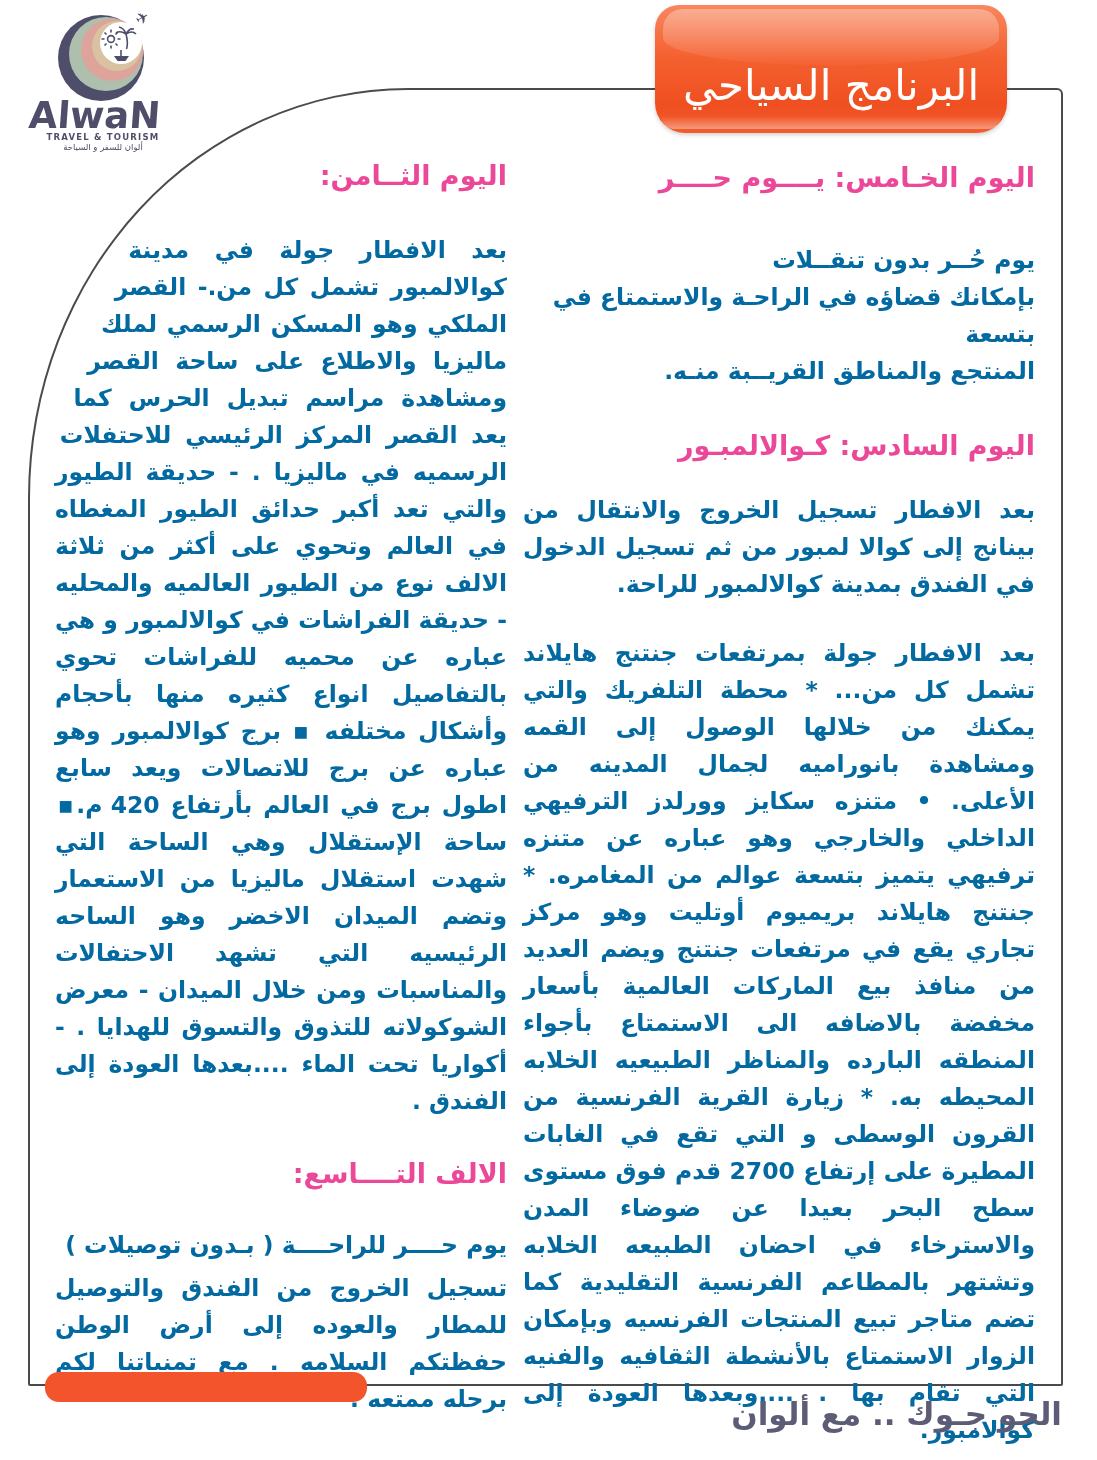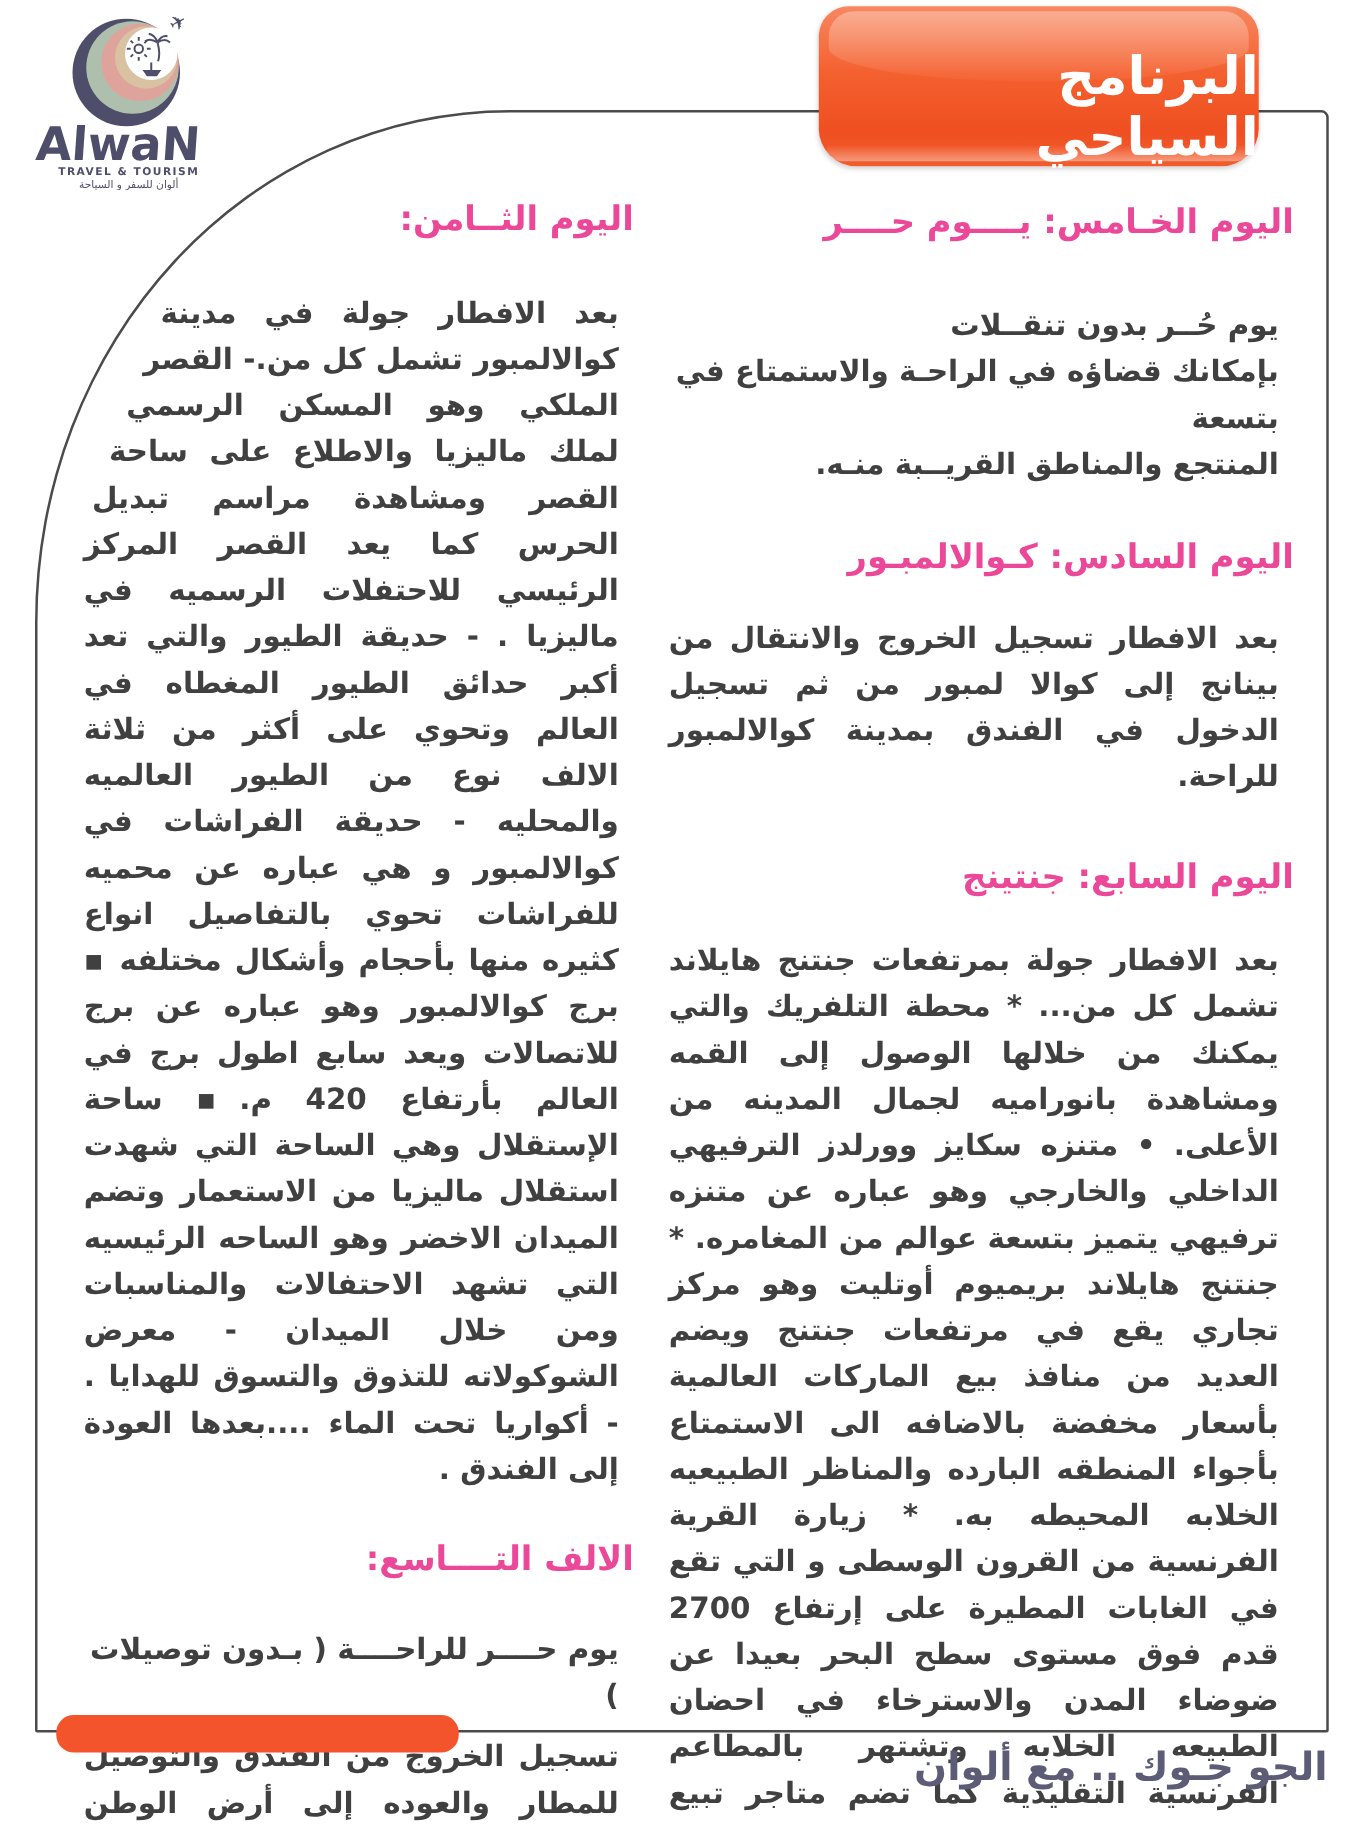--- a/index.html
+++ b/index.html
@@ -37,40 +37,40 @@
     border-radius:20px 20px 48% 48%;
     background:linear-gradient(180deg,rgba(255,255,255,.33),rgba(255,255,255,.03));
   }
   .banner::after{
     content:"";position:absolute;left:6px;right:6px;bottom:4px;height:13px;
     border-radius:0 0 26px 26px;
     background:linear-gradient(180deg,rgba(255,255,255,0),rgba(255,255,255,.38));
   }
   .banner-title{
     position:relative;
-    color:#ffffff;font-size:42px;font-weight:bold;
+    color:#ffffff;font-size:42px;font-weight:normal;
     direction:rtl;letter-spacing:0;margin-top:32px;
   }
   
   .logo{position:absolute;left:26px;top:10px;width:152px;height:142px;z-index:2;}
   
   .col{position:absolute;direction:rtl;z-index:2;}
   .col-right{right:62px;top:162px;width:512px;}
   .col-left{left:55px;top:160px;width:452px;}
   .curve-spacer{
     float:left;width:100px;height:270px;
     shape-outside:polygon(0 0,100% 0,0 100%);
   }
   .day-heading{
     margin:0;color:#ec4899;
     font-size:27px;font-weight:bold;line-height:32px;
     text-align:right;
   }
   .day-body{
-    margin:12px;color:#404040;
+    margin:0;color:#0369a1;
     font-size:23.5px;font-weight:bold;line-height:37px;
     text-align:justify;
   }
   .day-body.pre{white-space:pre-line;text-align:right;}
   .col-right .p5{margin-top:48px;}
   .col-right .h6{margin-top:40px;}
   .col-right .p6{margin-top:30px;}
   .col-right .h7{margin-top:46px;}
   .col-right .p7{margin-top:32px;}
   .col-left .p8{margin-top:40px;}
@@ -125,21 +125,20 @@
     </svg>
   </div>
 
   <div class="col col-right">
     <h2 class="day-heading h5">اليوم الخـامس: يــــوم حــــر</h2>
     <p class="day-body pre p5">يوم حُــر بدون تنقــلات
 بإمكانك قضاؤه في الراحـة والاستمتاع في بتسعة
 المنتجع والمناطق القريــبة منـه.</p>
     <h2 class="day-heading h6">اليوم السادس: كـوالالمبـور</h2>
     <p class="day-body p6">بعد الافطار تسجيل الخروج والانتقال من بينانج إلى كوالا لمبور من ثم تسجيل الدخول في الفندق بمدينة كوالالمبور للراحة.</p>
-    <h2 class="day-heading h7">اليوم السابع: جنتينج</h2>
     <p class="day-body p7">بعد الافطار جولة بمرتفعات جنتنج هايلاند تشمل كل من... * محطة التلفريك والتي يمكنك من خلالها الوصول إلى القمه ومشاهدة بانوراميه لجمال المدينه من الأعلى. • متنزه سكايز وورلدز الترفيهي الداخلي والخارجي وهو عباره عن متنزه ترفيهي يتميز بتسعة عوالم من المغامره. * جنتنج هايلاند بريميوم أوتليت وهو مركز تجاري يقع في مرتفعات جنتنج ويضم العديد من منافذ بيع الماركات العالمية بأسعار مخفضة بالاضافه الى الاستمتاع بأجواء المنطقه البارده والمناظر الطبيعيه الخلابه المحيطه به. * زيارة القرية الفرنسية من القرون الوسطى و التي تقع في الغابات المطيرة على إرتفاع 2700 قدم فوق مستوى سطح البحر بعيدا عن ضوضاء المدن والاسترخاء في احضان الطبيعه الخلابه وتشتهر بالمطاعم الفرنسية التقليدية كما تضم متاجر تبيع المنتجات الفرنسيه وبإمكان الزوار الاستمتاع بالأنشطة الثقافيه والفنيه التي تقام بها . ....وبعدها العودة إلى كوالامبور.</p>
   </div>
 
   <div class="col col-left">
     <div class="curve-spacer"></div>
     <h2 class="day-heading h8">اليوم الثــامن:</h2>
     <p class="day-body p8">بعد الافطار جولة في مدينة كوالالمبور تشمل كل من.- القصر الملكي وهو المسكن الرسمي لملك ماليزيا والاطلاع على ساحة القصر ومشاهدة مراسم تبديل الحرس كما يعد القصر المركز الرئيسي للاحتفلات الرسميه في ماليزيا . - حديقة الطيور والتي تعد أكبر حدائق الطيور المغطاه في العالم وتحوي على أكثر من ثلاثة الالف نوع من الطيور العالميه والمحليه - حديقة الفراشات في كوالالمبور و هي عباره عن محميه للفراشات تحوي بالتفاصيل انواع كثيره منها بأحجام وأشكال مختلفه ▪ برج كوالالمبور وهو عباره عن برج للاتصالات ويعد سابع اطول برج في العالم بأرتفاع 420 م.▪ ساحة الإستقلال وهي الساحة التي شهدت استقلال ماليزيا من الاستعمار وتضم الميدان الاخضر وهو الساحه الرئيسيه التي تشهد الاحتفالات والمناسبات ومن خلال الميدان - معرض الشوكولاته للتذوق والتسوق للهدايا . - أكواريا تحت الماء ....بعدها العودة إلى الفندق .</p>
     <h2 class="day-heading h9">الالف التــــاسع:</h2>
     <p class="day-body pre p9">يوم حــــر للراحــــة ( بـدون توصيلات )</p>
     <p class="day-body p10">تسجيل الخروج من الفندق والتوصيل للمطار والعوده إلى أرض الوطن حفظتكم السلامه . مع تمنياتنا لكم برحله ممتعه .</p>

